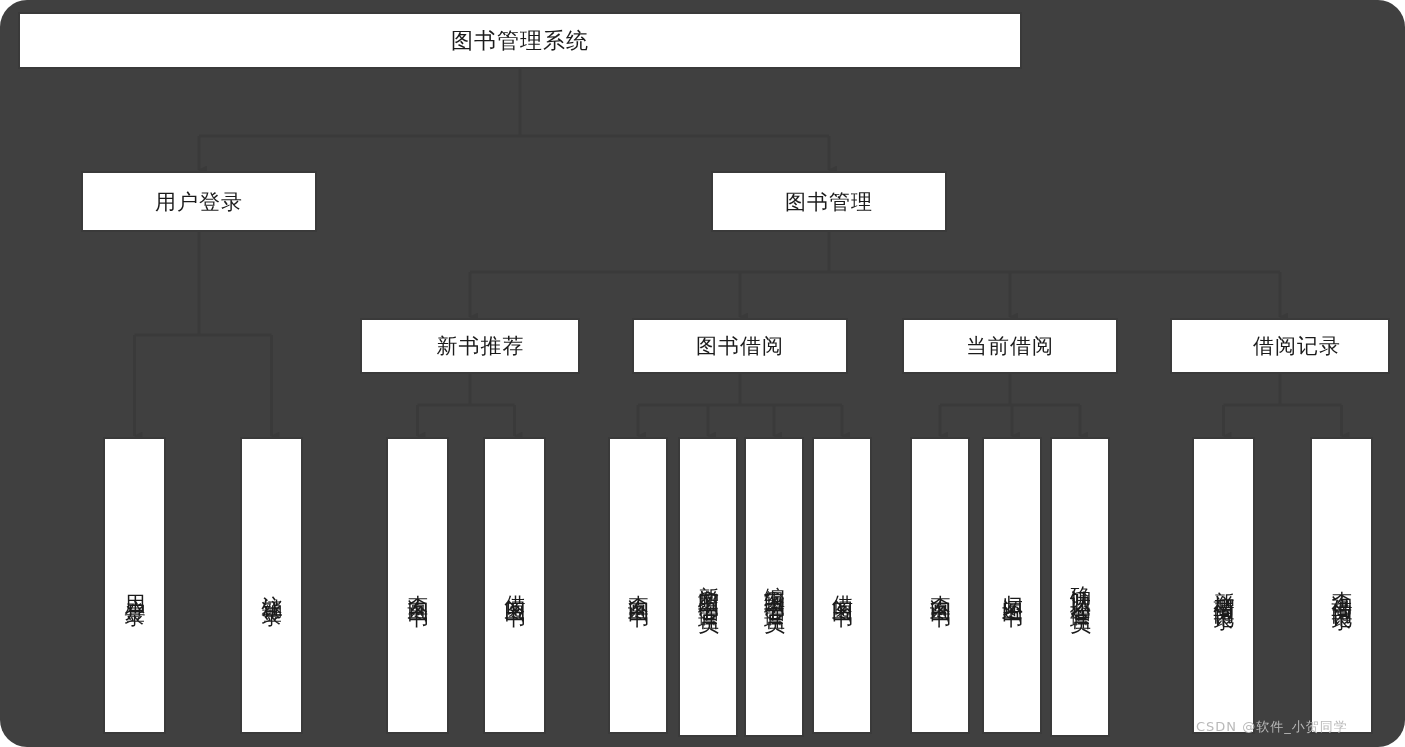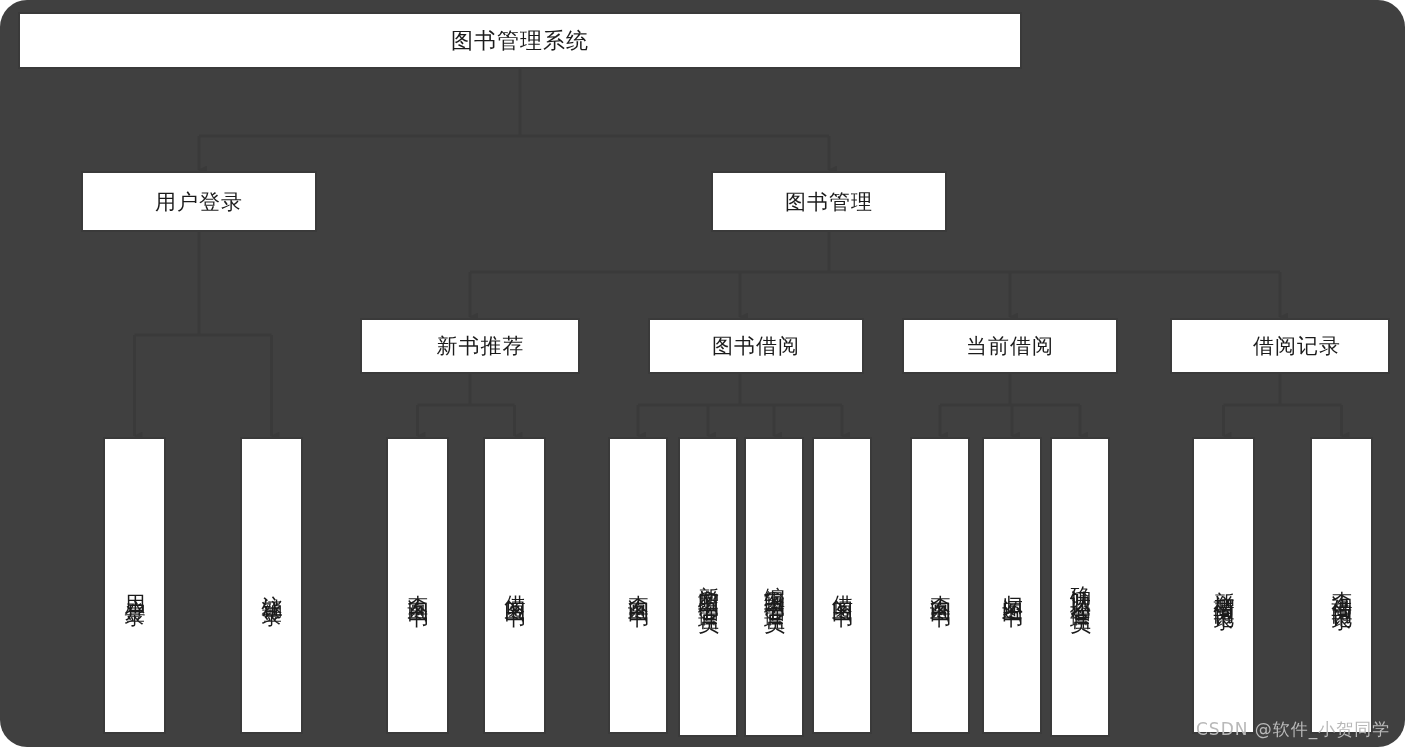--- a/index.html
+++ b/index.html
@@ -49,21 +49,21 @@
     letter-spacing: 4px;
     line-height: 1;
     white-space: nowrap;
     display: block;
   }
   .node.root {
     font-size: 22px;
   }
   .watermark {
     position: absolute;
-    font-size: 17px;
+    font-size: 13px;
     color: #b9b9b9;
     letter-spacing: 1px;
     white-space: nowrap;
     pointer-events: none;
   }
 </style>
 </head>
 <body>
 
 <div id="canvas">
@@ -117,21 +117,21 @@
       </div>
       <div class="node horiz" style="left: 81px; top: 171px; width: 236px; height: 61px;">
         <span class="hlabel">用户登录</span>
       </div>
       <div class="node horiz" style="left: 711px; top: 171px; width: 236px; height: 61px;">
         <span class="hlabel">图书管理</span>
       </div>
       <div class="node horiz" style="left: 360px; top: 318px; width: 220px; height: 56px; padding-left: 21px;">
         <span class="hlabel">新书推荐</span>
       </div>
-      <div class="node horiz" style="left: 648px; top: 318px; width: 216px; height: 56px;">
+      <div class="node horiz" style="left: 632px; top: 318px; width: 216px; height: 56px;">
         <span class="hlabel">图书借阅</span>
       </div>
       <div class="node horiz" style="left: 902px; top: 318px; width: 216px; height: 56px; text-align: center;">
         <span class="hlabel">当前借阅</span>
       </div>
       <div class="node horiz" style="left: 1170px; top: 318px; width: 220px; height: 56px; padding-left: 34px;">
         <span class="hlabel">借阅记录</span>
       </div>
       <div class="node vert" style="left: 103px; top: 437px; width: 63px; height: 297px;">
         <span class="vlabel">用户登录</span>

